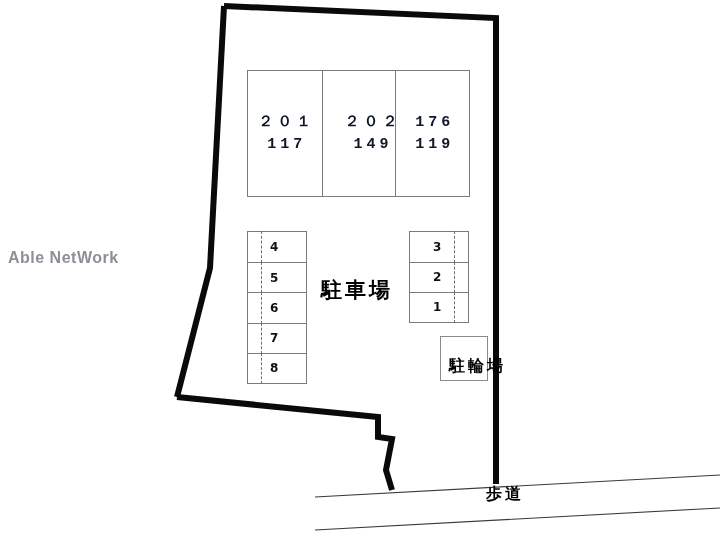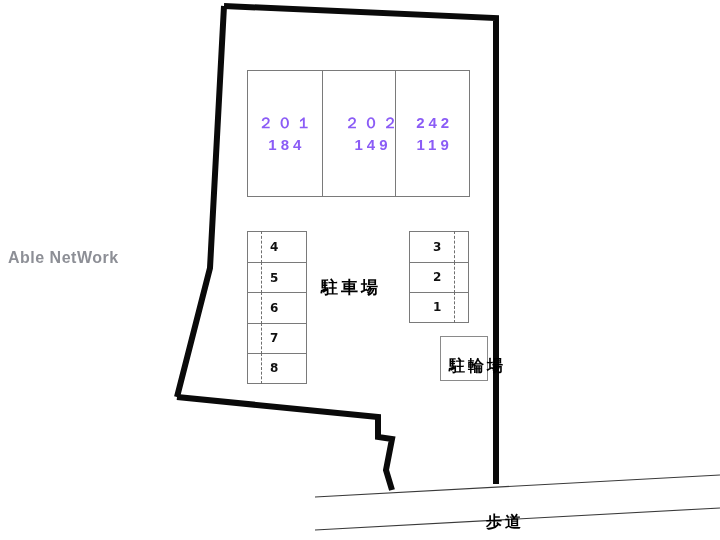--- a/index.html
+++ b/index.html
@@ -58,25 +58,25 @@
     box-sizing: border-box;
     display: flex;
     flex-direction: column;
     align-items: center;
     justify-content: center;
   }
   .unit-cell.divider-left { border-left: 1.5px solid #7a7a7a; }
   .unit-label {
     font-size: 15px;
     font-weight: bold;
-    color: #8b5cf6;
+    color: #0f172a;
     letter-spacing: 4px;
     text-indent: 4px;
     line-height: 1.45;
-    font-family: Liberation Sans, sans-serif;
+    font-family: Liberation Mono, monospace;
     white-space: nowrap;
   }
 
   
   .parking-block {
     position: absolute;
     border: 1.5px solid #7a7a7a;
     box-sizing: border-box;
   }
   .stall {
@@ -98,21 +98,21 @@
     position: absolute;
     top: -1px;
     bottom: -1px;
     border-left: 1.3px dashed #6f6f6f;
   }
   #parking-left  .stall-dash { left: 13px; }
   #parking-right .stall-dash { right: 13px; }
 
   
   .jp-label {
-    font-size: 17px;
+    font-size: 21px;
     font-weight: bold;
     color: #000;
     letter-spacing: 3px;
     text-indent: 3px;
     white-space: nowrap;
     font-family: "DejaVu Sans", sans-serif;
   }
   #parking-lot-label { left: 318px; top: 276px; }
   #bicycle-parking-box {
     left: 440px;
@@ -124,21 +124,20 @@
   }
   #bicycle-parking-label {
     left: 446px;
     top: 356px;
     font-size: 16px;
   }
   #sidewalk-label {
     left: 483px;
     top: 484px;
     font-size: 16px;
-    margin-top: 28px;
   }
 </style>
 </head>
 <body>
 
 <div id="canvas">
 
   <svg id="plan-svg" viewBox="0 0 720 540">
 
     <polyline points="224,6 496,18 496,484" fill="none" stroke="#0a0a0a" stroke-width="6" stroke-linejoin="miter" stroke-linecap="butt"></polyline>
@@ -149,28 +148,28 @@
 
     <line x1="315" y1="497" x2="720" y2="475" stroke="#3a3a3a" stroke-width="1.2"></line>
     <line x1="315" y1="530" x2="720" y2="508" stroke="#3a3a3a" stroke-width="1.2"></line>
   </svg>
 
   <div class="ovl" id="brand-logo">Able NetWork</div>
 
   <div class="ovl" id="building-block">
     <div class="unit-cell" style="left:0; width:33.333%;">
       <div class="unit-label">２０１</div>
-      <div class="unit-label">184</div>
+      <div class="unit-label">117</div>
     </div>
     <div class="unit-cell divider-left" style="left:33.333%; width:33.333%;padding-left:24px;">
       <div class="unit-label">２０２</div>
       <div class="unit-label">149</div>
     </div>
     <div class="unit-cell divider-left" style="left:66.666%; width:33.334%;">
-      <div class="unit-label">242</div>
+      <div class="unit-label">176</div>
       <div class="unit-label">119</div>
     </div>
   </div>
 
   <div class="parking-block" id="parking-left" style="left:247px; top:231px; width:60px; height:153px;">
     <div class="stall" style="height:20%;">
       <span class="stall-dash"></span>
       <span class="stall-num">4</span>
     </div>
     <div class="stall" style="height:20%;">

